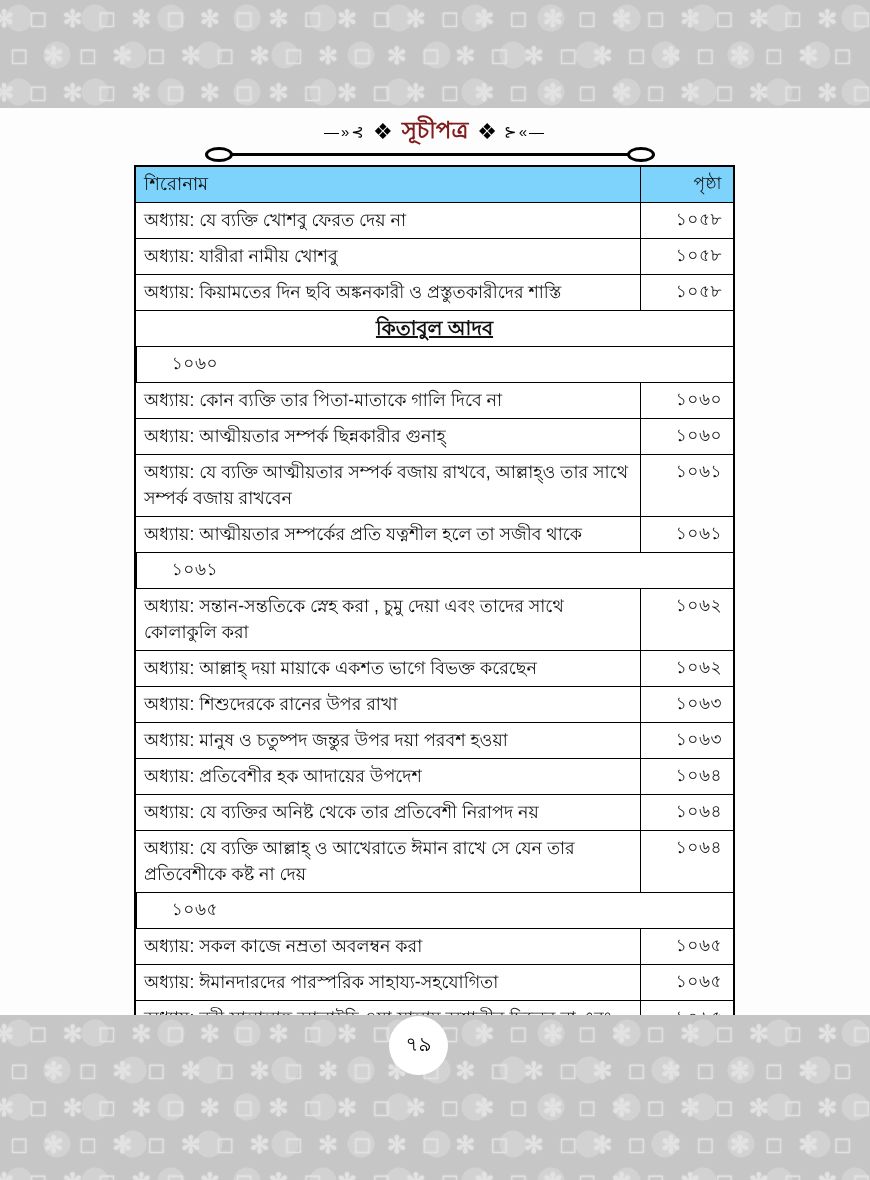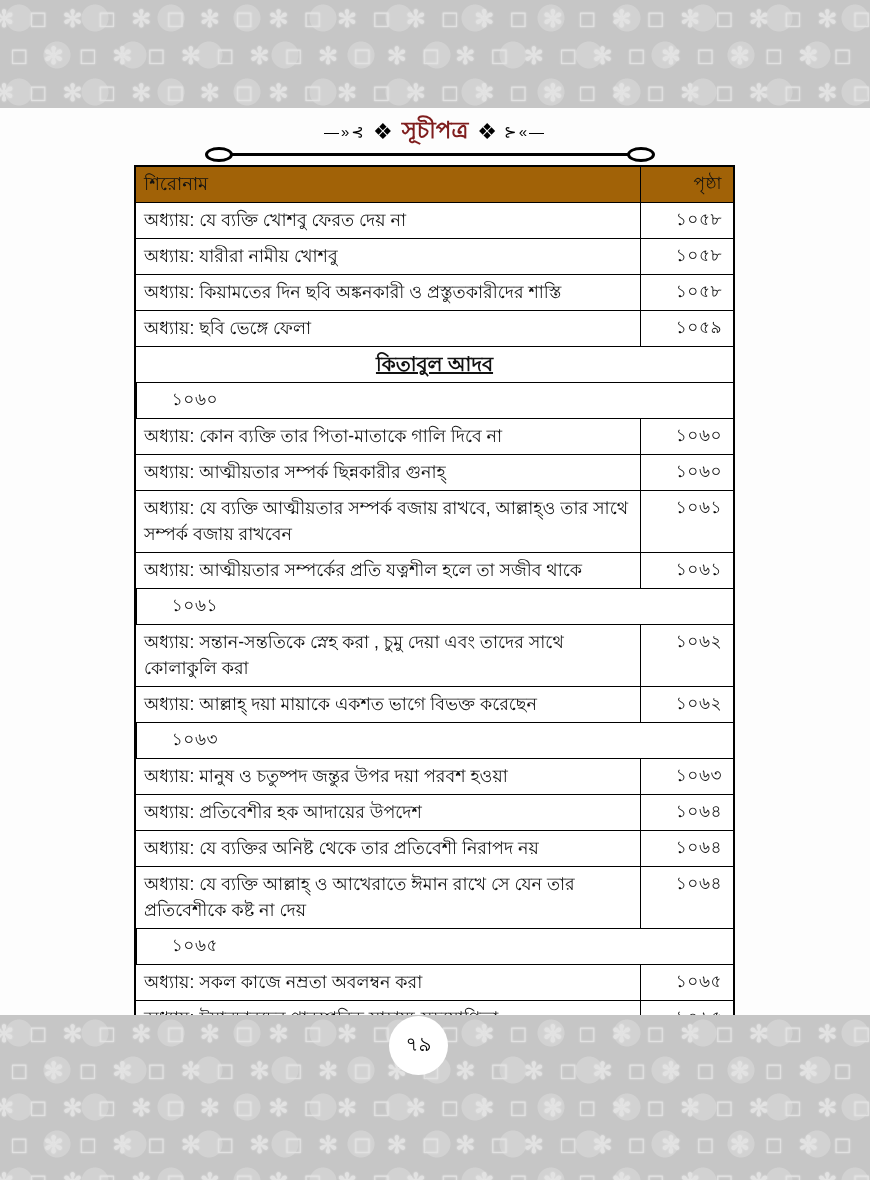--- a/index.html
+++ b/index.html
@@ -56,21 +56,21 @@
   .rule-line { flex: 1 1 auto; height: 3.5px; background: #000; margin: 0 -3px; }
 
   
   .toc {
     position: absolute; left: 134px; top: 165px; width: 601px;
     border: 2.5px solid #000;
     box-sizing: border-box;
     background: #fff;
   }
   .toc-row { display: flex; border-top: 1.6px solid #000; }
-  .toc-head { background: #a16207; border-top: none; border-bottom: 1.2px solid #000; }
+  .toc-head { background: #7dd3fc; border-top: none; border-bottom: 1.2px solid #000; }
   #toc-body > .toc-row:first-child,
   #toc-body > .section-row:first-child { border-top: none; }
   .cell { box-sizing: border-box; }
   .title-cell {
     flex: 1 1 auto;
     padding: 4px 10px 5px 8px;
     font-size: 17.5px; line-height: 26px;
   }
   .page-cell {
     flex: 0 0 93px; width: 93px;
@@ -134,24 +134,20 @@
           <div class="cell page-cell">১০৫৮</div>
         </div>
         <div class="toc-row">
           <div class="cell title-cell">অধ্যায়: যারীরা নামীয় খোশবু</div>
           <div class="cell page-cell">১০৫৮</div>
         </div>
         <div class="toc-row">
           <div class="cell title-cell">অধ্যায়: কিয়ামতের দিন ছবি অঙ্কনকারী ও প্রস্তুতকারীদের শাস্তি</div>
           <div class="cell page-cell">১০৫৮</div>
         </div>
-        <div class="toc-row">
-          <div class="cell title-cell">অধ্যায়: ছবি ভেঙ্গে ফেলা</div>
-          <div class="cell page-cell">১০৫৯</div>
-        </div>
         <div class="section-row">কিতাবুল আদব</div>
         <div class="toc-row">
           <div class="cell page-cell">১০৬০</div>
         </div>
         <div class="toc-row">
           <div class="cell title-cell">অধ্যায়: কোন ব্যক্তি তার পিতা-মাতাকে গালি দিবে না</div>
           <div class="cell page-cell">১০৬০</div>
         </div>
         <div class="toc-row">
           <div class="cell title-cell">অধ্যায়: আত্মীয়তার সম্পর্ক ছিন্নকারীর গুনাহ্</div>
@@ -170,20 +166,21 @@
         </div>
         <div class="toc-row">
           <div class="cell title-cell">অধ্যায়: সন্তান-সন্ততিকে স্নেহ করা , চুমু দেয়া এবং তাদের সাথে কোলাকুলি করা</div>
           <div class="cell page-cell">১০৬২</div>
         </div>
         <div class="toc-row">
           <div class="cell title-cell">অধ্যায়: আল্লাহ্ দয়া মায়াকে একশত ভাগে বিভক্ত করেছেন</div>
           <div class="cell page-cell">১০৬২</div>
         </div>
         <div class="toc-row">
+          <div class="cell title-cell">অধ্যায়: শিশুদেরকে রানের উপর রাখা</div>
           <div class="cell page-cell">১০৬৩</div>
         </div>
         <div class="toc-row">
           <div class="cell title-cell">অধ্যায়: মানুষ ও চতুষ্পদ জন্তুর উপর দয়া পরবশ হওয়া</div>
           <div class="cell page-cell">১০৬৩</div>
         </div>
         <div class="toc-row">
           <div class="cell title-cell">অধ্যায়: প্রতিবেশীর হক আদায়ের উপদেশ</div>
           <div class="cell page-cell">১০৬৪</div>
         </div>

